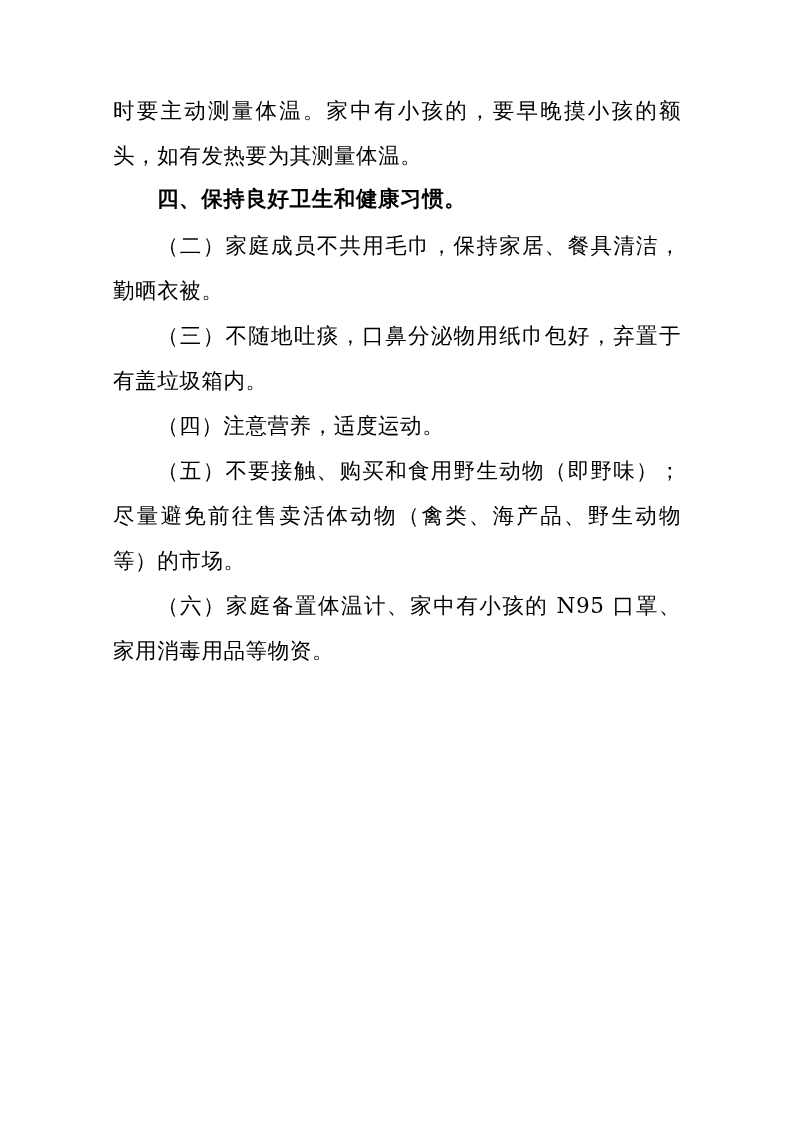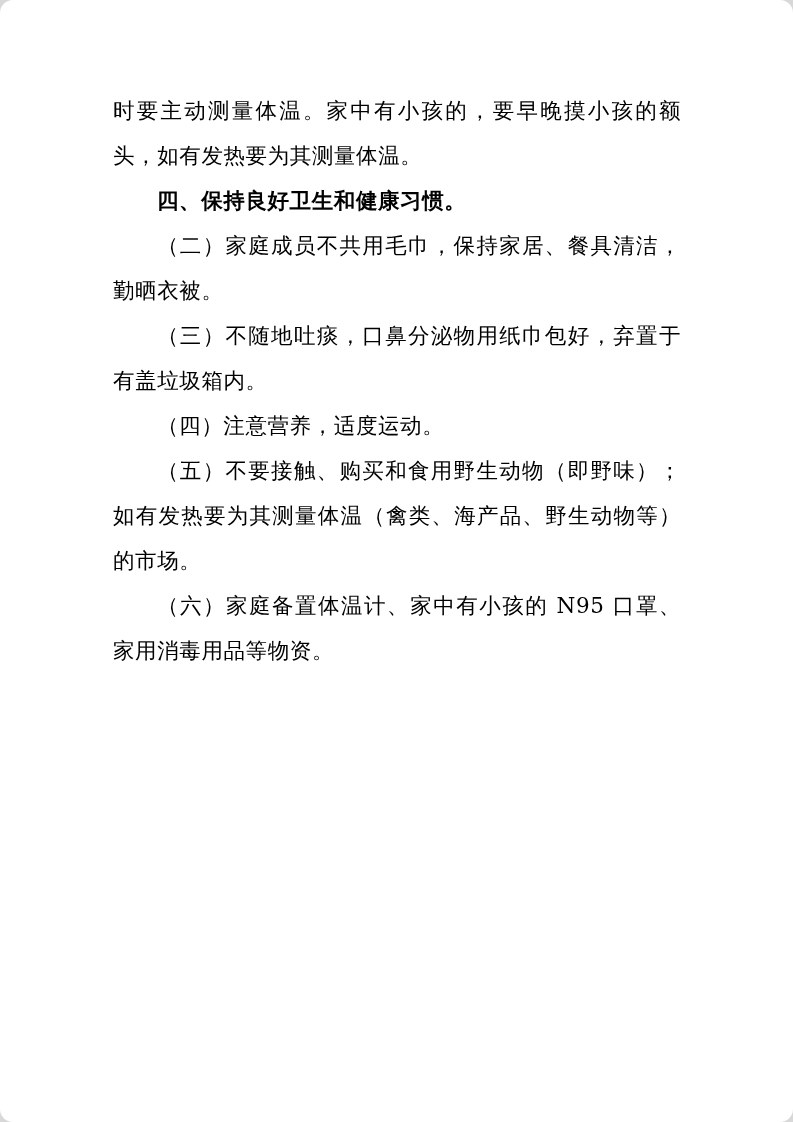--- a/index.html
+++ b/index.html
@@ -11,21 +11,20 @@
     font-family: "DejaVu Serif", "Liberation Serif", serif;
   }
   .page {
     width: 793px;
     height: 1122px;
     background: #ffffff;
     margin: 0 auto;
     position: relative;
     box-sizing: border-box;
     overflow: hidden;
-    border-radius: 13px;
   }
   .content {
     position: absolute;
     left: 113px;
     top: 88px;
     width: 568px;
   }
   .para {
     font-size: 21.5px;
     line-height: 45px;
@@ -34,28 +33,29 @@
     text-justify: inter-ideograph;
     margin: 0;
     letter-spacing: 0.6px;
     font-family: "DejaVu Serif", "Liberation Serif", serif;
   }
   .indent {
     text-indent: 44px;
   }
   .bold {
     font-weight: bold;
+    font-family: Liberation Mono, monospace;
   }
 </style>
 </head>
 <body>
 
 <div class="page">
   <div class="content">
     <p class="para">时要主动测量体温。家中有小孩的，要早晚摸小孩的额头，如有发热要为其测量体温。</p>
     <p class="para indent bold">四、保持良好卫生和健康习惯。</p>
     <p class="para indent">（二）家庭成员不共用毛巾，保持家居、餐具清洁，勤晒衣被。</p>
     <p class="para indent">（三）不随地吐痰，口鼻分泌物用纸巾包好，弃置于有盖垃圾箱内。</p>
     <p class="para indent">（四）注意营养，适度运动。</p>
-    <p class="para indent">（五）不要接触、购买和食用野生动物（即野味）；如有发热要为其测量体温（禽类、海产品、野生动物等）的市场。</p>
+    <p class="para indent">（五）不要接触、购买和食用野生动物（即野味）；尽量避免前往售卖活体动物（禽类、海产品、野生动物等）的市场。</p>
     <p class="para indent">（六）家庭备置体温计、家中有小孩的 N95 口罩、家用消毒用品等物资。</p>
   </div>
 </div>
 
 </body></html>

